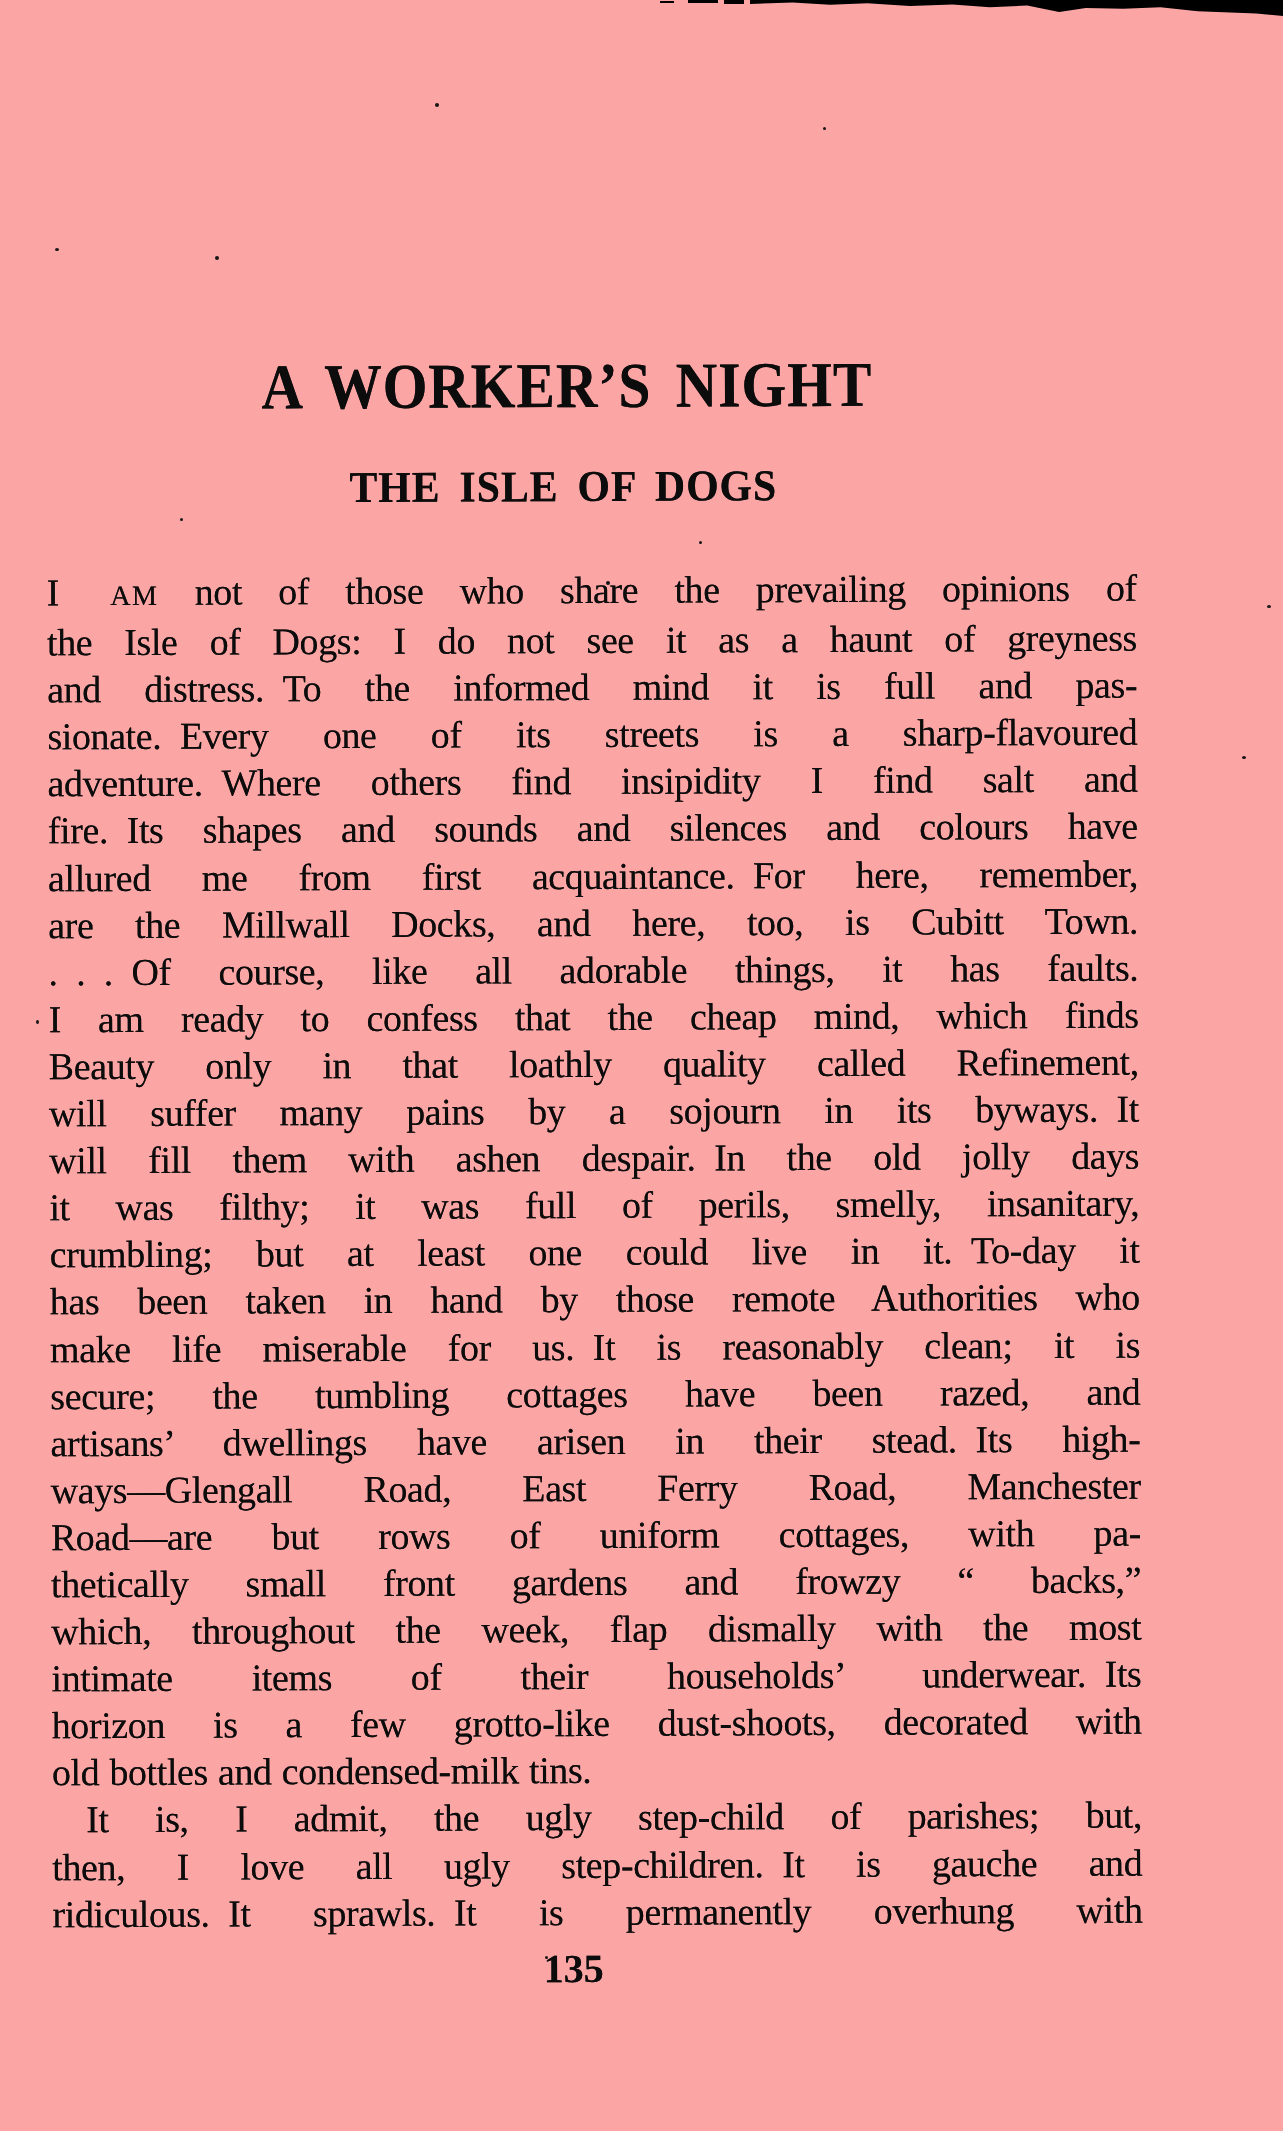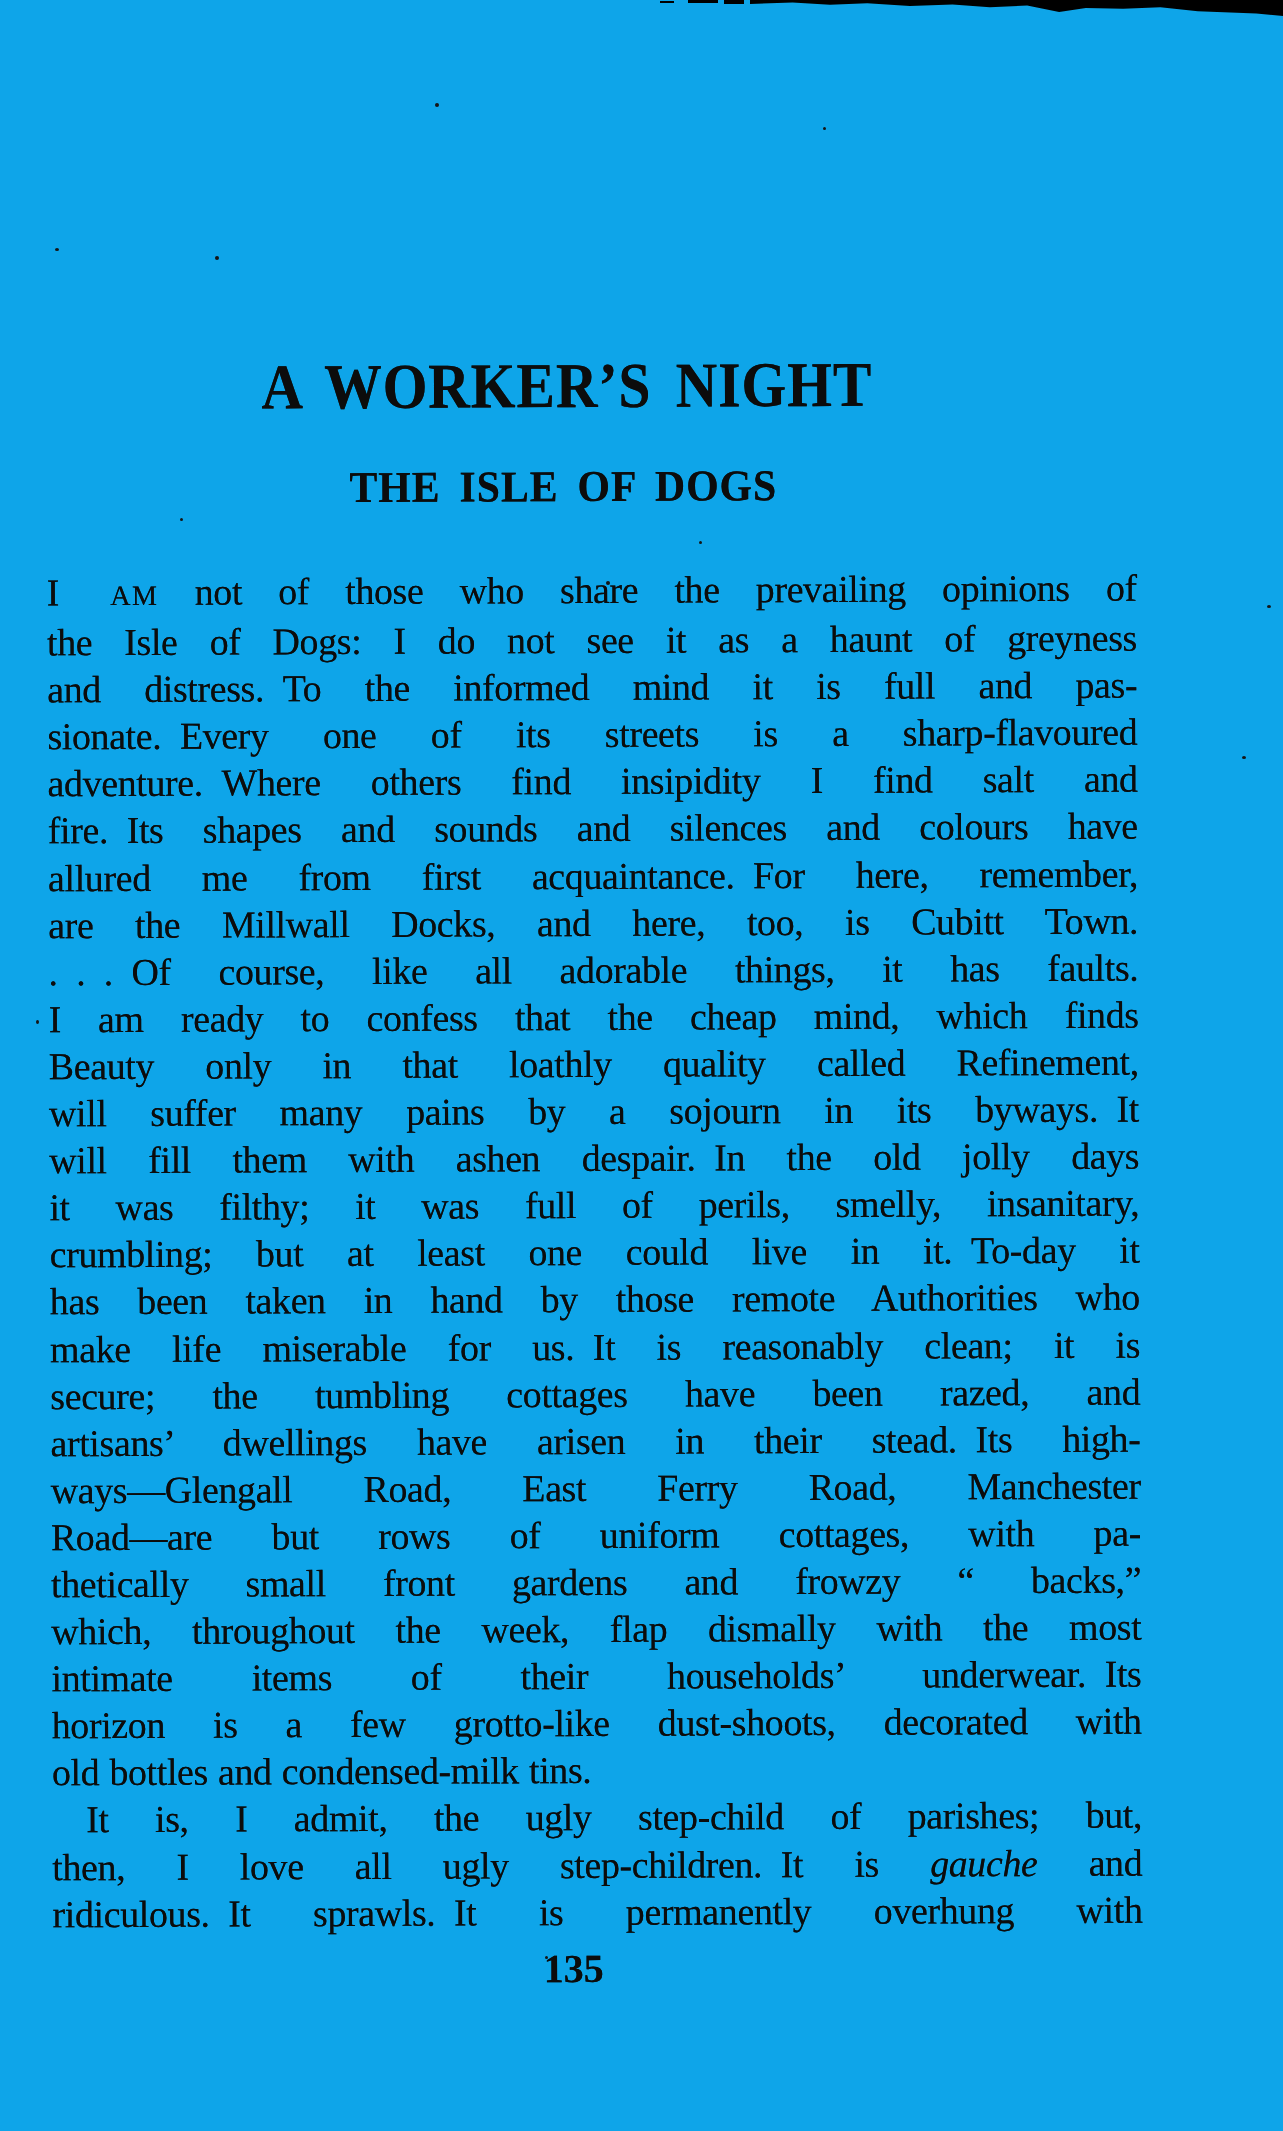--- a/index.html
+++ b/index.html
@@ -5,21 +5,21 @@
   html, body { margin: 0; padding: 0; }
   body {
     width: 1283px; height: 2131px;
     background: #ffffff;
     overflow: hidden;
     font-family: "Liberation Serif", "DejaVu Serif", serif;
   }
   .page {
     position: relative;
     width: 1283px; height: 2131px;
-    background: #0ea5e9;
+    background: #fca5a5;
     color: #0c0c0c;
   }
   .content {
     position: absolute;
     left: 46px; top: 0;
     width: 1090px; height: 2131px;
     transform: rotate(-0.25deg);
     transform-origin: 50% 20%;
     text-shadow: 0 0 0.6px rgba(10,10,10,0.8);
   }
@@ -51,21 +51,21 @@
     letter-spacing: -0.4px;
     word-spacing: 1px;
   }
   .body-text .line {
     text-align: justify;
     text-align-last: justify;
   }
   .body-text .line.flush { text-align-last: left; }
   .body-text .line.indent { padding-left: 34px; }
   .sc { font-size: 0.74em; letter-spacing: 1.5px; margin-left: 15px; }
-  .it { font-style: italic; }
+  .it { }
   .page-number {
     position: absolute; top: 1945px; left: 0;
     width: 100%;
     text-align: center;
     font-size: 40px; font-weight: 700;
     transform: translateX(-24px);
   }
   
   .edge-main {
     position: absolute; top: 0; left: 750px;

